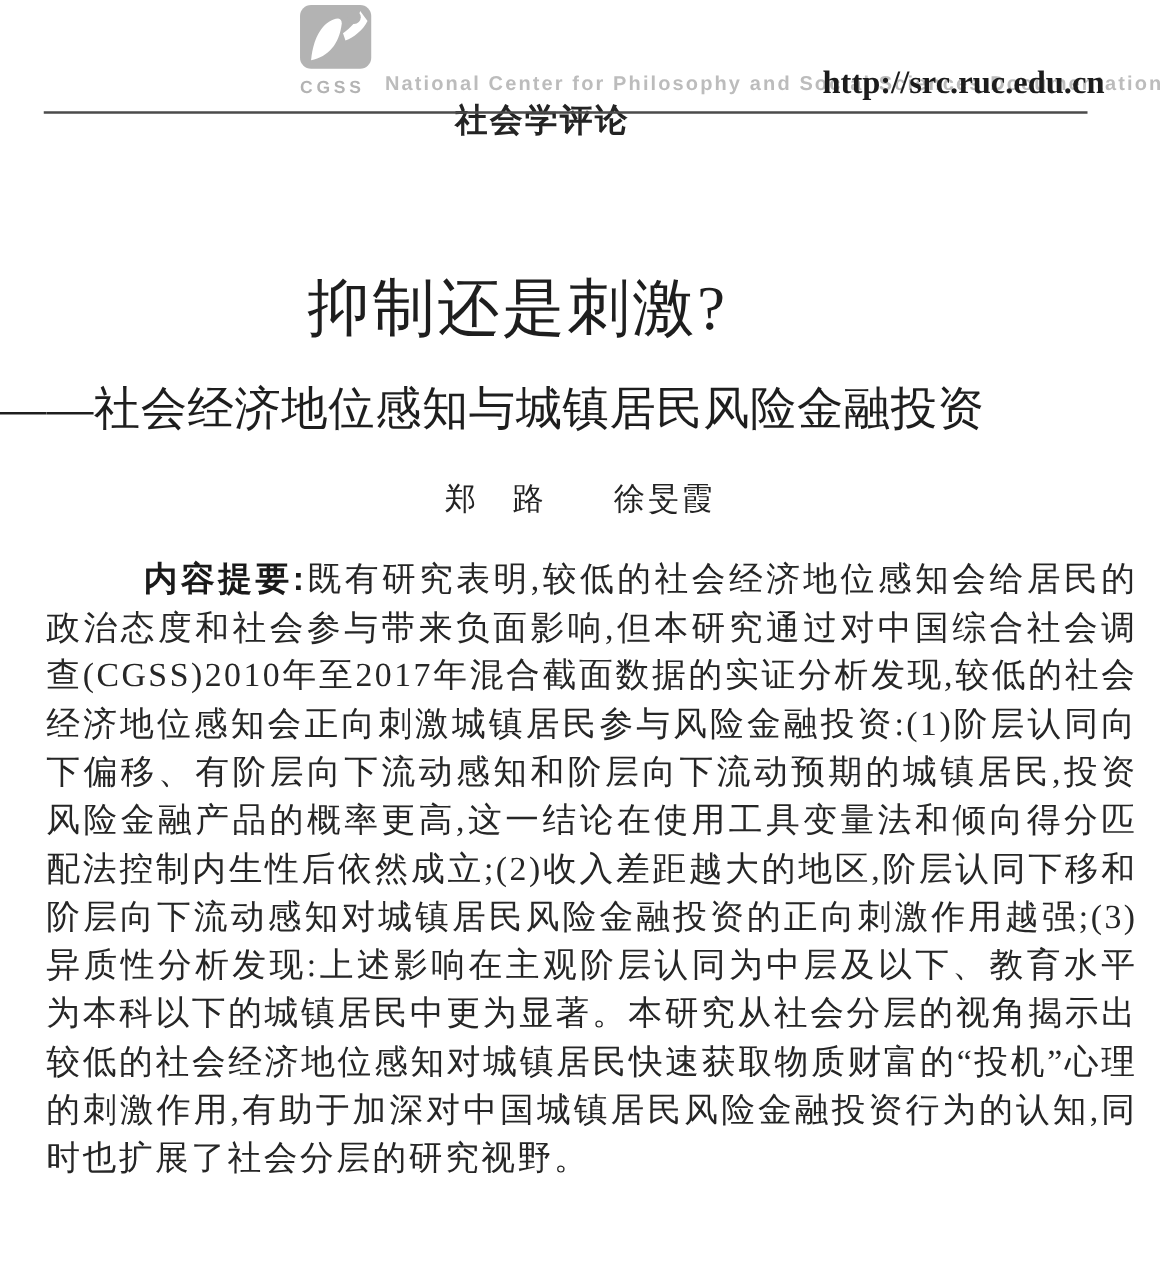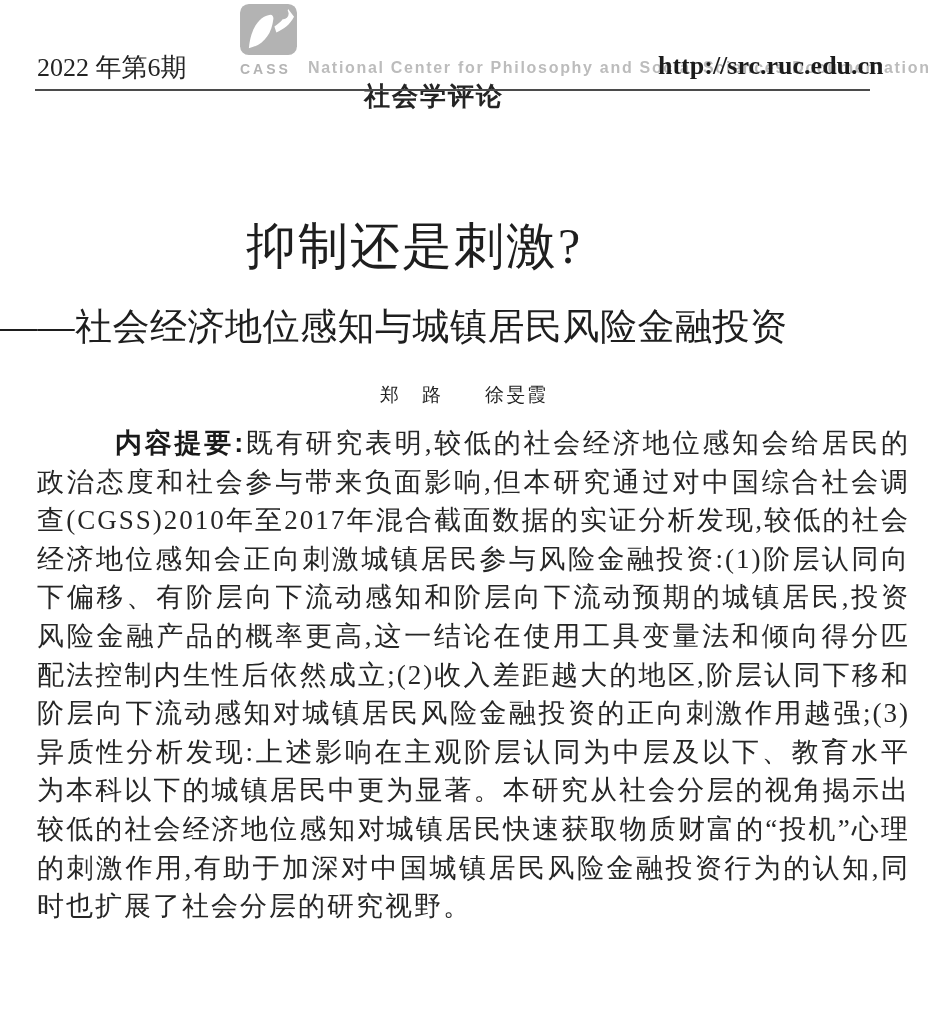--- a/index.html
+++ b/index.html
@@ -61,25 +61,25 @@
     text-align:center; font-size:50px; letter-spacing:2px;
     color:#1e1e1e; white-space:nowrap;
   }
   .subtitle {
     position:absolute; left:0; top:302px; width:747px;
     text-align:center; font-size:37px; letter-spacing:0.5px;
     color:#1e1e1e; white-space:nowrap;
   }
   .authors {
     position:absolute; left:0; top:382px; width:928px;
-    text-align:center; font-size:19px; letter-spacing:2px;
+    text-align:center; font-size:25px; letter-spacing:2px;
   }
 
   .abstract-block {
-    position:absolute; left:37px; top:424px; width:873px;
+    position:absolute; left:37px; top:444px; width:873px;
   }
   .abstract-block p {
     margin:0;
     font-size:27px; line-height:38.6px;
     letter-spacing:2px;
     text-align:justify;
     text-indent:78px;
     color:#262626;
   }
   .meta-label {
@@ -91,24 +91,23 @@
 <body>
 
 <div class="page">
 
   <svg class="wm-logo" viewBox="0 0 60 56" xmlns="http://www.w3.org/2000/svg">
     <rect x="1" y="1" width="58" height="52" rx="9" fill="#b3b3b3"></rect>
     <path d="M10 46 C 24 43, 33 33, 35 16 C 35 14, 34 12, 32 12 C 22 13, 12 24, 10 46 Z" fill="#ffffff"></path>
     <path d="M36 24 C 42 20, 48 14, 50 6 L 56 14 C 52 22, 45 27, 38 30 Z" fill="#ffffff"></path>
     <circle cx="45" cy="11" r="5.5" fill="#b3b3b3"></circle>
   </svg>
-  <div class="wm-cass">CASS</div>
+  <div class="wm-cass">CGSS</div>
   <div class="wm-en">National Center for Philosophy and Social Sciences Documentation</div>
 
-  <div class="hdr-issue">2022 年第6期</div>
   <div class="hdr-journal">社会学评论</div>
   <a class="hdr-url" href="#">http://src.ruc.edu.cn</a>
   <div class="hdr-rule"></div>
 
   <div class="title">抑制还是刺激?</div>
   <div class="subtitle">——社会经济地位感知与城镇居民风险金融投资</div>
   <div class="authors">郑　路　　徐旻霞</div>
 
   <div class="abstract-block">
     <p><span class="meta-label">内容提要:</span><span>既有研究表明,较低的社会经济地位感知会给居民的政治态度和社会参与带来负面影响,但本研究通过对中国综合社会调查(CGSS)2010年至2017年混合截面数据的实证分析发现,较低的社会经济地位感知会正向刺激城镇居民参与风险金融投资:(1)阶层认同向下偏移、有阶层向下流动感知和阶层向下流动预期的城镇居民,投资风险金融产品的概率更高,这一结论在使用工具变量法和倾向得分匹配法控制内生性后依然成立;(2)收入差距越大的地区,阶层认同下移和阶层向下流动感知对城镇居民风险金融投资的正向刺激作用越强;(3)异质性分析发现:上述影响在主观阶层认同为中层及以下、教育水平为本科以下的城镇居民中更为显著。本研究从社会分层的视角揭示出较低的社会经济地位感知对城镇居民快速获取物质财富的“投机”心理的刺激作用,有助于加深对中国城镇居民风险金融投资行为的认知,同时也扩展了社会分层的研究视野。</span></p>

